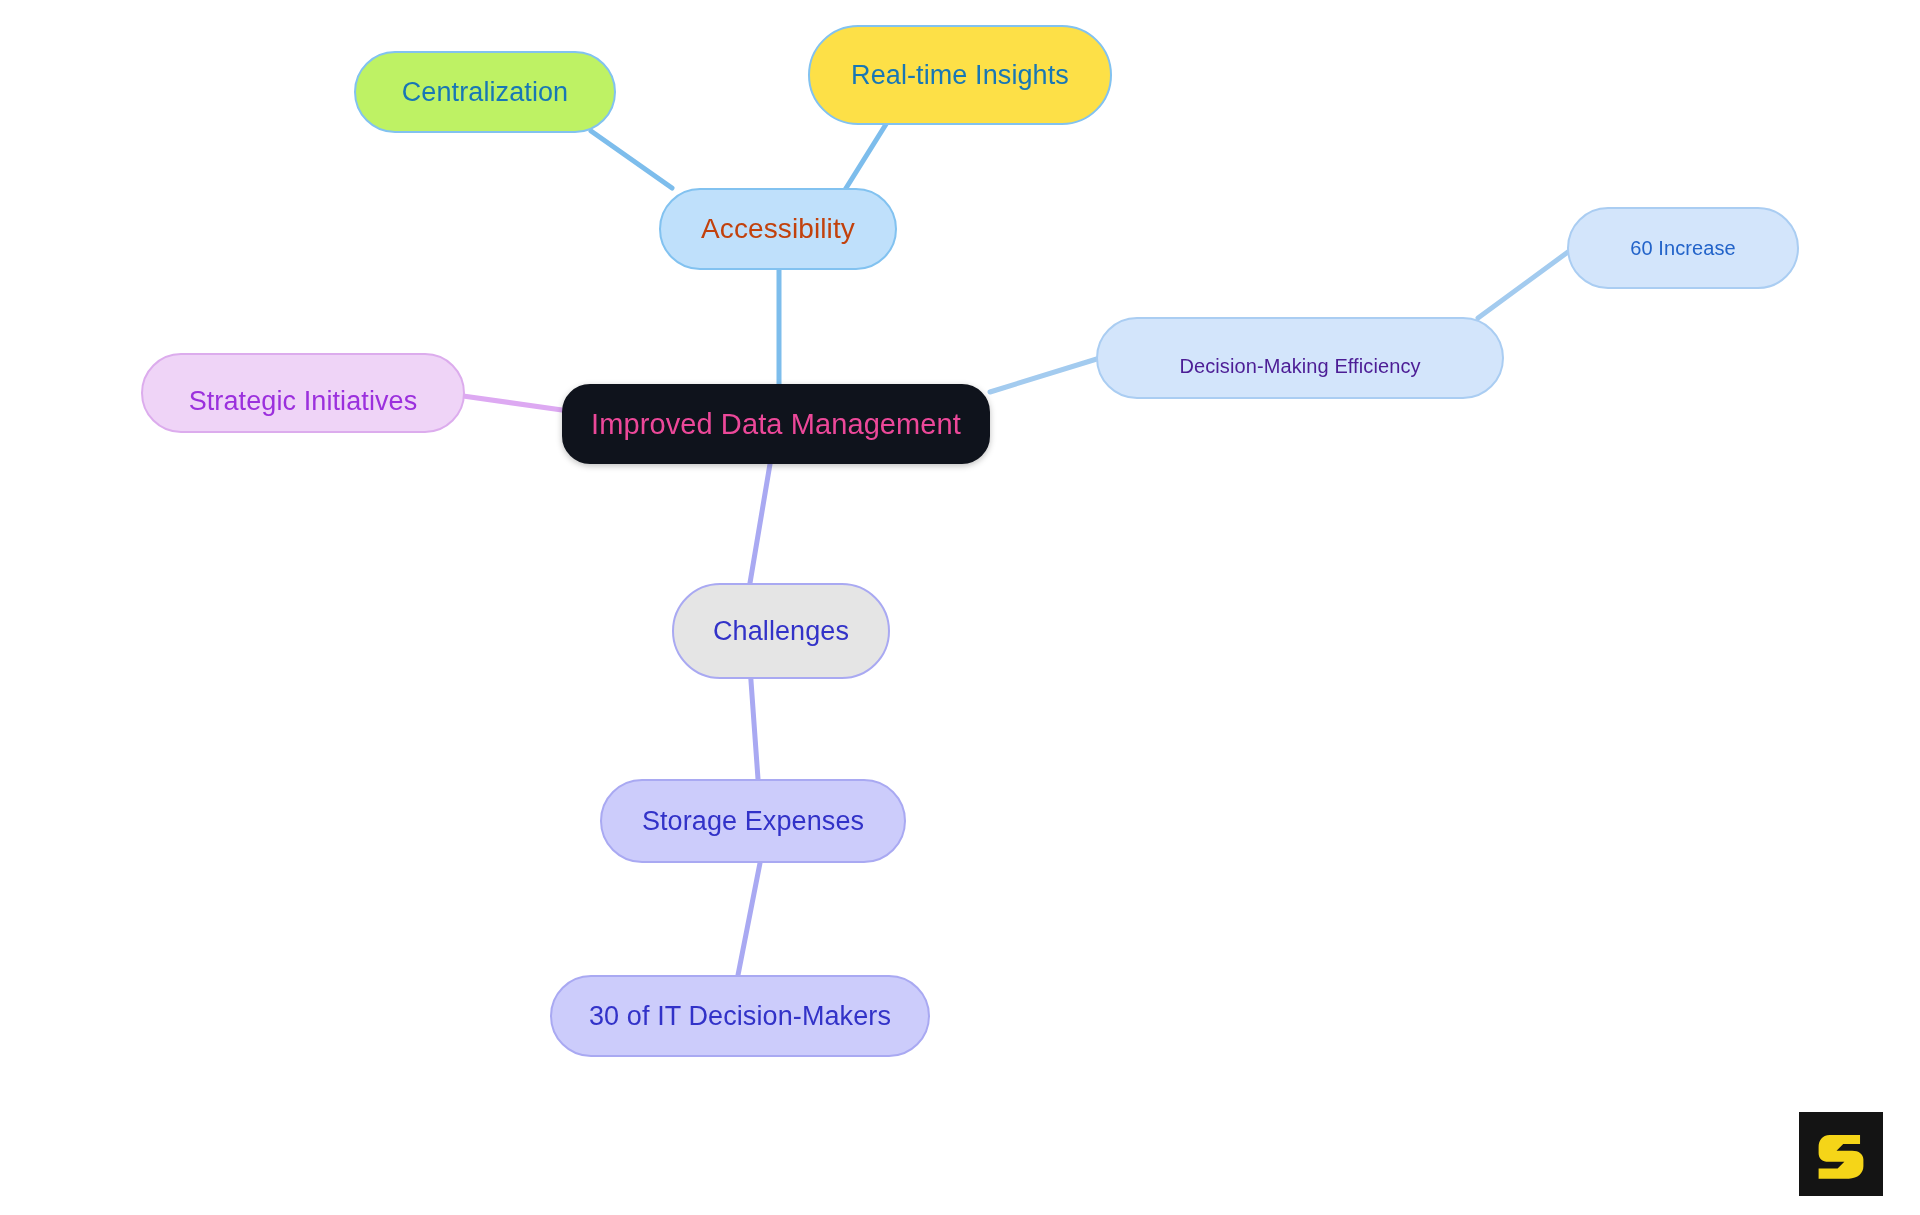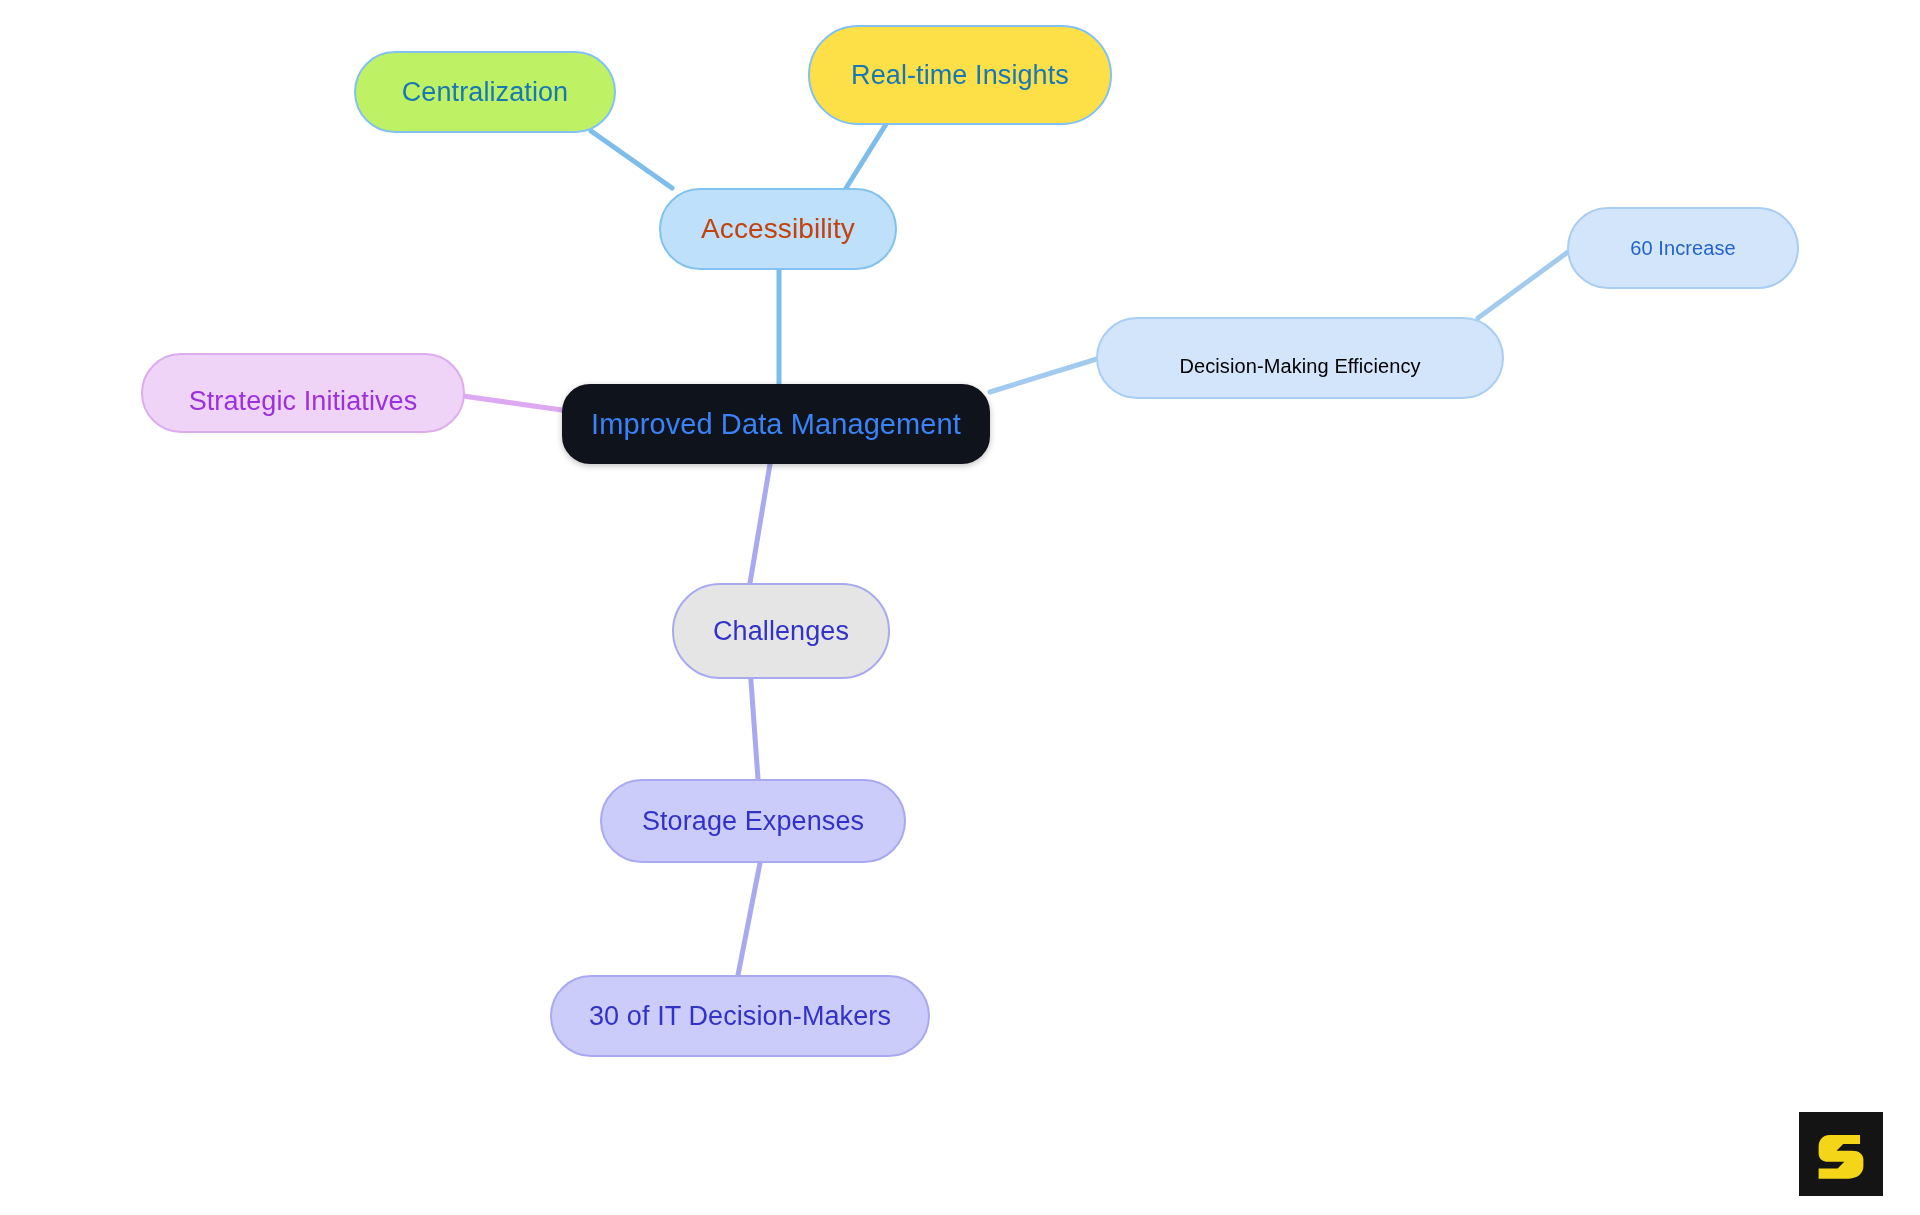--- a/index.html
+++ b/index.html
@@ -118,33 +118,33 @@
       <path d="M 990 392 L 1100 358" stroke="#a3cbef" stroke-width="5" stroke-linecap="round" fill="none"></path>
       <path d="M 1478 318 L 1572 249" stroke="#a3cbef" stroke-width="5" stroke-linecap="round" fill="none"></path>
       <path d="M 562 410 L 463 396" stroke="#dda9f2" stroke-width="5" stroke-linecap="round" fill="none"></path>
       <path d="M 770 464 L 750 583" stroke="#a9a9f2" stroke-width="5" stroke-linecap="round" fill="none"></path>
       <path d="M 750 667 L 758 779" stroke="#a9a9f2" stroke-width="5" stroke-linecap="round" fill="none"></path>
       <path d="M 760 863 L 738 975" stroke="#a9a9f2" stroke-width="5" stroke-linecap="round" fill="none"></path>
     </svg>
 
   <div id="nodes">
       <div class="node root" style="left: 562px; top: 384px; width: 428px; height: 80px; background: rgb(15, 19, 28);">
-        <span class="node-label" style="color: #3b82f6;">Improved Data Management</span>
+        <span class="node-label" style="color: #ec4899;">Improved Data Management</span>
       </div>
       <div class="node blue-mid" style="left: 659px; top: 188px; width: 238px; height: 82px; background: rgb(191, 224, 251); border-color: rgb(130, 194, 240);">
         <span class="node-label" style="color: #c2410c;">Accessibility</span>
       </div>
       <div class="node blue-leaf" style="left: 354px; top: 51px; width: 262px; height: 82px; background: #bef264; border-color: rgb(130, 194, 240);">
         <span class="node-label" style="color: rgb(24, 119, 181);">Centralization</span>
       </div>
       <div class="node blue-leaf" style="left: 808px; top: 25px; width: 304px; height: 100px; background: #fde047; border-color: rgb(130, 194, 240); justify-content: center;">
         <span class="node-label" style="color: rgb(24, 119, 181);">Real-time Insights</span>
       </div>
       <div class="node steel" style="left: 1096px; top: 317px; width: 408px; height: 82px; background: rgb(211, 229, 251); border-color: rgb(170, 205, 242);">
-        <span class="node-label" style="color: #000000; margin-top: 16px;">Decision-Making Efficiency</span>
+        <span class="node-label" style="color: #4c1d95; margin-top: 16px;">Decision-Making Efficiency</span>
       </div>
       <div class="node steel" style="left: 1567px; top: 207px; width: 232px; height: 82px; background: rgb(211, 229, 251); border-color: rgb(170, 205, 242);">
         <span class="node-label" style="color: rgb(34, 99, 201);">60 Increase</span>
       </div>
       <div class="node magenta" style="left: 141px; top: 353px; width: 324px; height: 80px; background: rgb(239, 212, 247); border-color: rgb(220, 172, 237);">
         <span class="node-label" style="color: rgb(155, 48, 221); margin-top: 17px;">Strategic Initiatives</span>
       </div>
       <div class="node peri" style="left: 672px; top: 583px; width: 218px; height: 96px; background: #e5e5e5; border-color: rgb(169, 169, 242);">
         <span class="node-label" style="color: rgb(50, 50, 200);">Challenges</span>
       </div>

